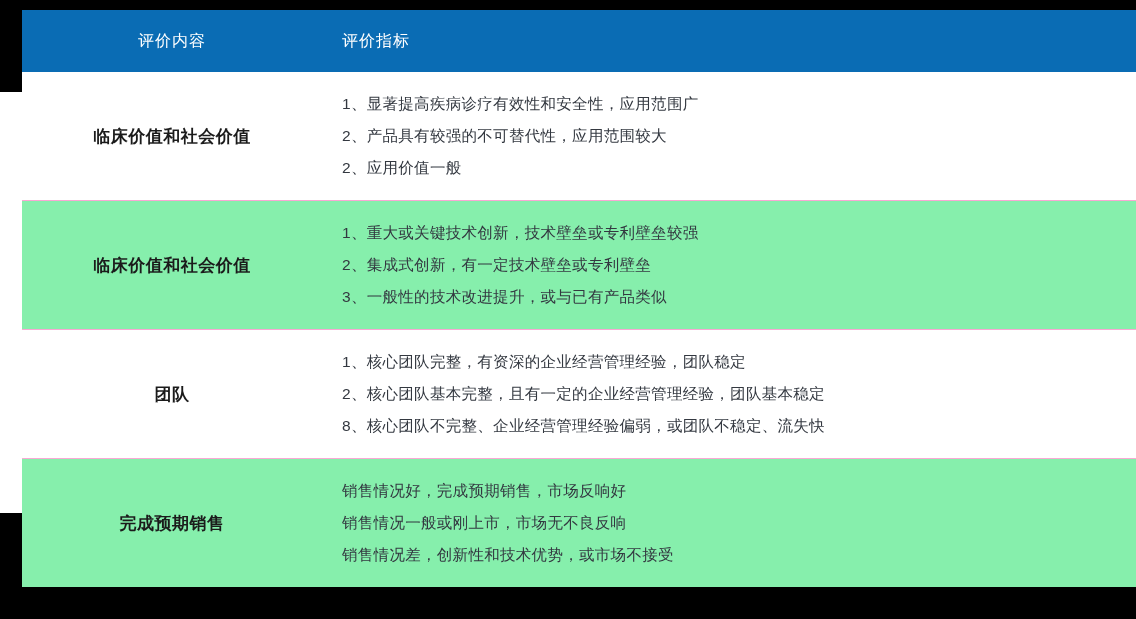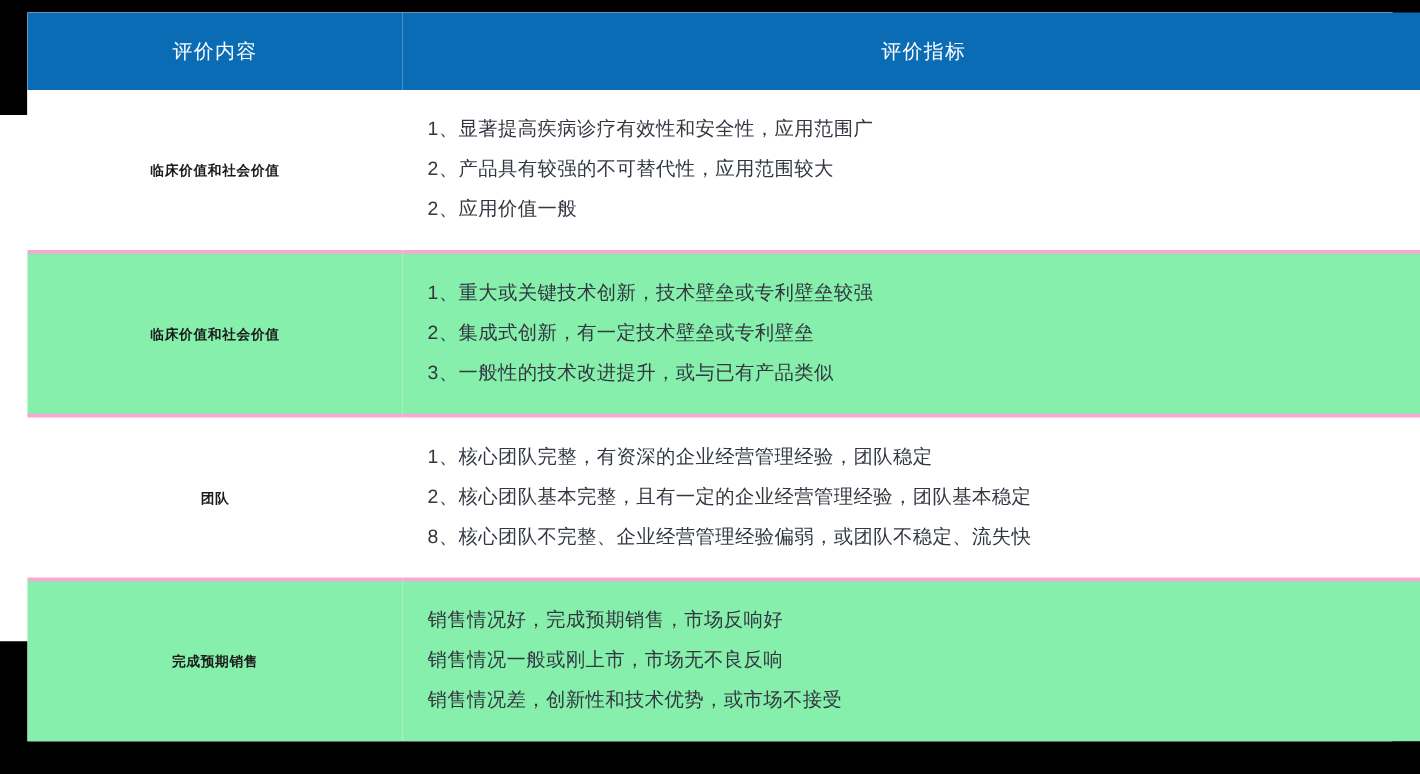--- a/index.html
+++ b/index.html
@@ -36,33 +36,33 @@
     background: #0a6cb4;
     color: #ffffff;
     font-size: 16px;
     font-weight: normal;
     height: 60px;
     text-align: center;
     vertical-align: middle;
     letter-spacing: 1px;
   }
   table.eval-table thead th.col-a { width: 298px; }
-  table.eval-table thead th.col-b { width: 794px; text-align: center; padding-left: 20px; font-family: Liberation Serif, serif; }
+  table.eval-table thead th.col-b { width: 794px; text-align: left; padding-left: 20px; font-family: Liberation Serif, serif; }
 
   table.eval-table tbody td {
     vertical-align: middle;
-    border-bottom: 3px solid #f9a8d4;
+    border-bottom: 1px solid #f9a8d4;
   }
   table.eval-table tbody tr.row-odd td { background: #ffffff; }
   table.eval-table tbody tr.row-even td { background: #86efac; }
   table.eval-table tbody tr:last-child td { border-bottom: none; }
 
   td.cell-name {
     text-align: center;
-    font-size: 11px;
+    font-size: 17px;
     color: #1b1b1b;
     font-weight: bold;
     padding: 2px 10px;
     letter-spacing: 0.5px;
   }
   td.cell-items {
     padding: 16px 18px 16px 20px;
   }
   .item-line {
     font-size: 15.5px;

